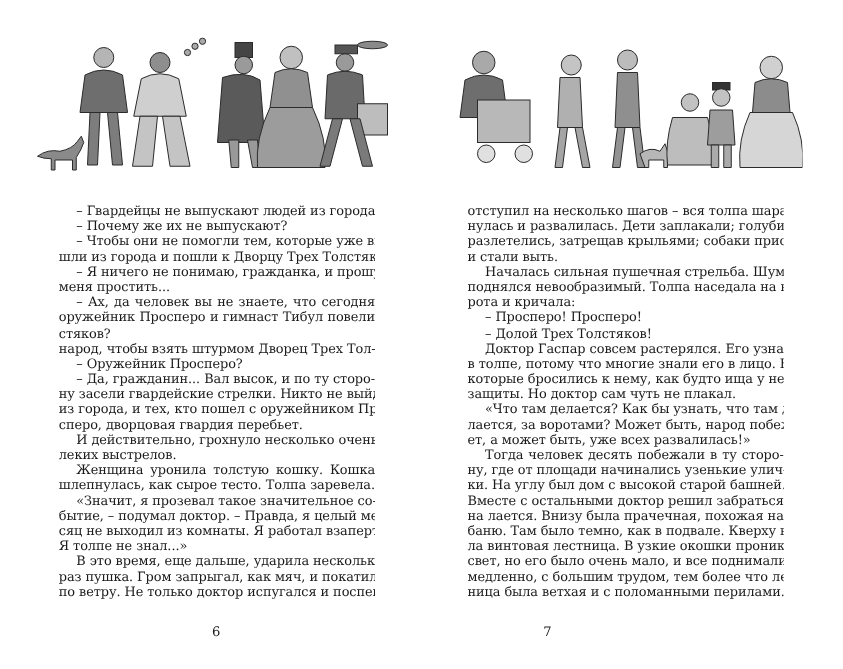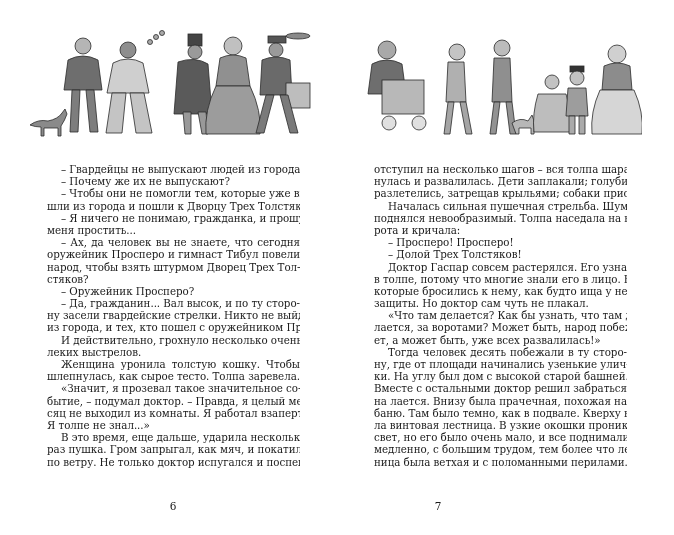--- a/index.html
+++ b/index.html
@@ -74,29 +74,30 @@
   </div>
   <div class="text" id="left-text">
       <span class="line indent last">– Гвардейцы не выпускают людей из города...</span>
       <span class="line indent last">– Почему же их не выпускают?</span>
       <span class="line indent">– Чтобы они не помогли тем, которые уже вы-</span>
       <span class="line last">шли из города и пошли к Дворцу Трех Толстяков.</span>
       <span class="line indent">– Я ничего не понимаю, гражданка, и прошу</span>
       <span class="line last">меня простить...</span>
       <span class="line indent">– Ах, да человек вы не знаете, что сегодня</span>
       <span class="line">оружейник Просперо и гимнаст Тибул повели</span>
+      <span class="line last">стяков?</span>
       <span class="line">народ, чтобы взять штурмом Дворец Трех Тол-</span>
-      <span class="line last">стяков?</span>
       <span class="line indent last">– Оружейник Просперо?</span>
       <span class="line indent">– Да, гражданин... Вал высок, и по ту сторо-</span>
       <span class="line">ну засели гвардейские стрелки. Никто не выйдет</span>
       <span class="line">из города, и тех, кто пошел с оружейником Про-</span>
+      <span class="line last">сперо, дворцовая гвардия перебьет.</span>
       <span class="line indent">И действительно, грохнуло несколько очень да-</span>
       <span class="line last">леких выстрелов.</span>
-      <span class="line indent">Женщина уронила толстую кошку. Чтобы</span>
+      <span class="line indent">Женщина уронила толстую кошку. Кошка</span>
       <span class="line last">шлепнулась, как сырое тесто. Толпа заревела.</span>
       <span class="line indent">«Значит, я прозевал такое значительное со-</span>
       <span class="line">бытие, – подумал доктор. – Правда, я целый ме-</span>
       <span class="line">сяц не выходил из комнаты. Я работал взаперти.</span>
       <span class="line last">Я толпе не знал...»</span>
       <span class="line indent">В это время, еще дальше, ударила несколько</span>
       <span class="line">раз пушка. Гром запрыгал, как мяч, и покатился</span>
       <span class="line">по ветру. Не только доктор испугался и поспешно</span>
     </div>
   <div class="pnum">6</div>
@@ -146,20 +147,21 @@
           <path d="M242,38 q13,-6 26,0 l2,24 l-30,0z" fill="#8c8c8c"></path>
           <path d="M238,62 l34,0 q10,22 8,44 l-50,0 q-2,-22 8,-44z" fill="#d6d6d6"></path>
         </g>
       </g>
     </svg>
   </div>
   <div class="text" id="right-text">
       <span class="line">отступил на несколько шагов – вся толпа шарах-</span>
       <span class="line">нулась и развалилась. Дети заплакали; голуби</span>
       <span class="line">разлетелись, затрещав крыльями; собаки присели</span>
+      <span class="line last">и стали выть.</span>
       <span class="line indent">Началась сильная пушечная стрельба. Шум</span>
       <span class="line">поднялся невообразимый. Толпа наседала на во-</span>
       <span class="line last">рота и кричала:</span>
       <span class="line indent last">– Просперо! Просперо!</span>
       <span class="line indent last">– Долой Трех Толстяков!</span>
       <span class="line indent">Доктор Гаспар совсем растерялся. Его узнали</span>
       <span class="line">в толпе, потому что многие знали его в лицо. Не-</span>
       <span class="line">которые бросились к нему, как будто ища у него</span>
       <span class="line last">защиты. Но доктор сам чуть не плакал.</span>
       <span class="line indent">«Что там делается? Как бы узнать, что там де-</span>

